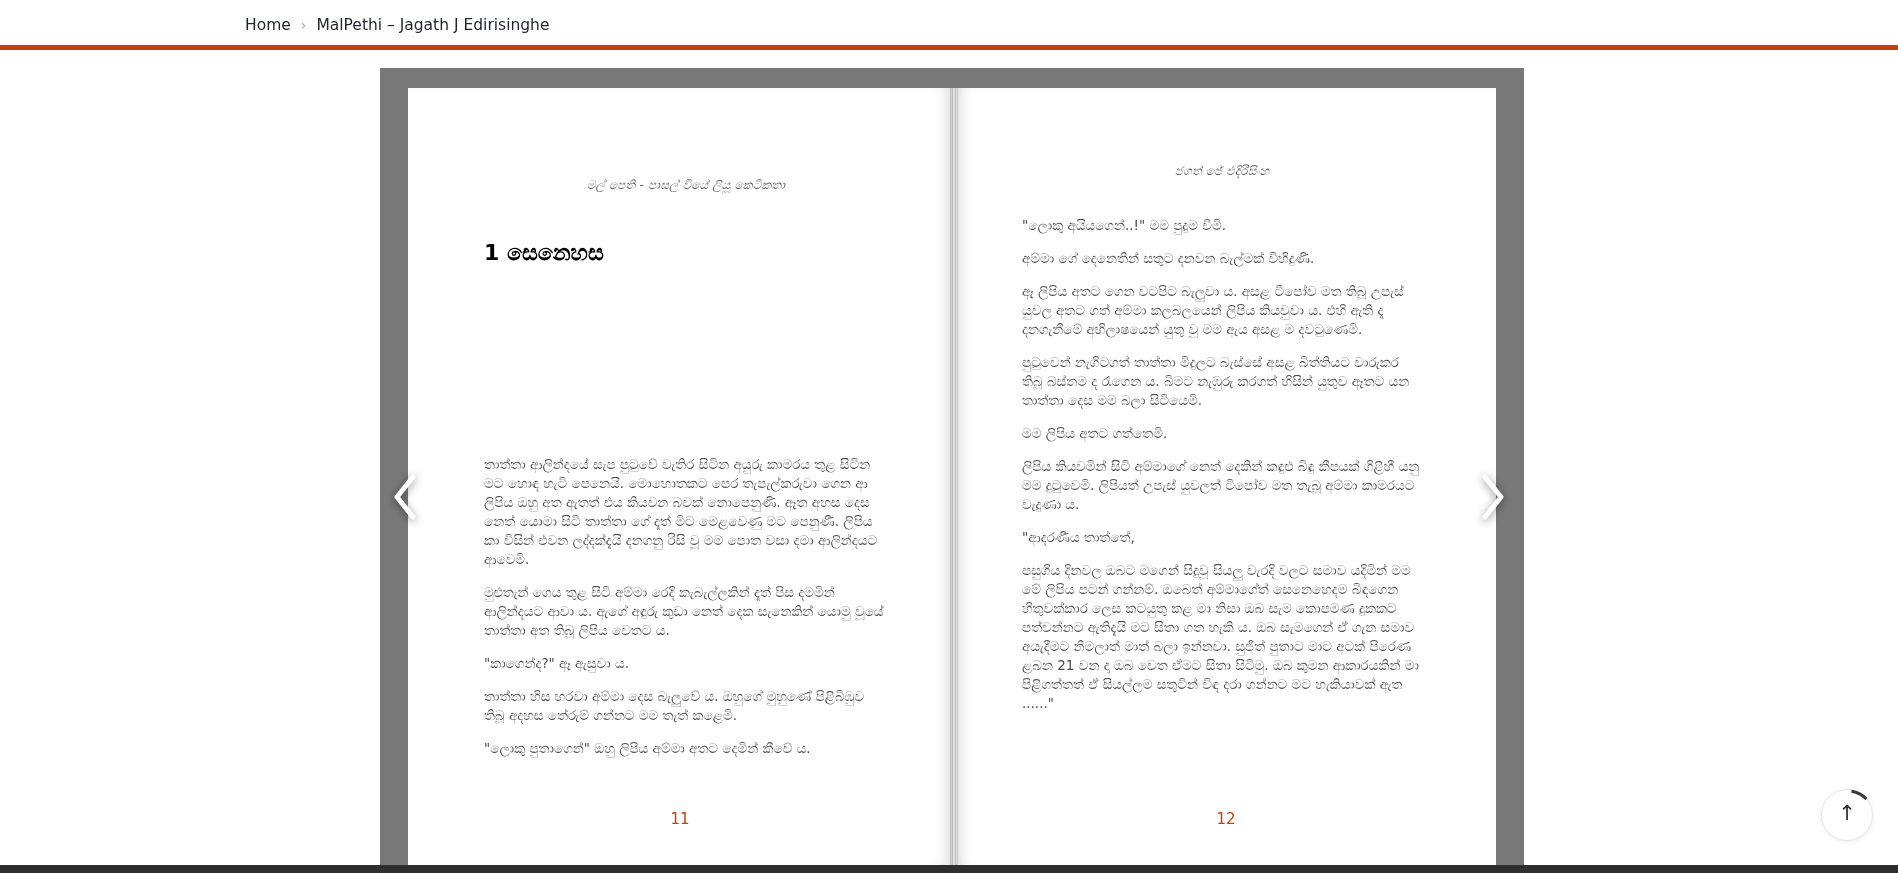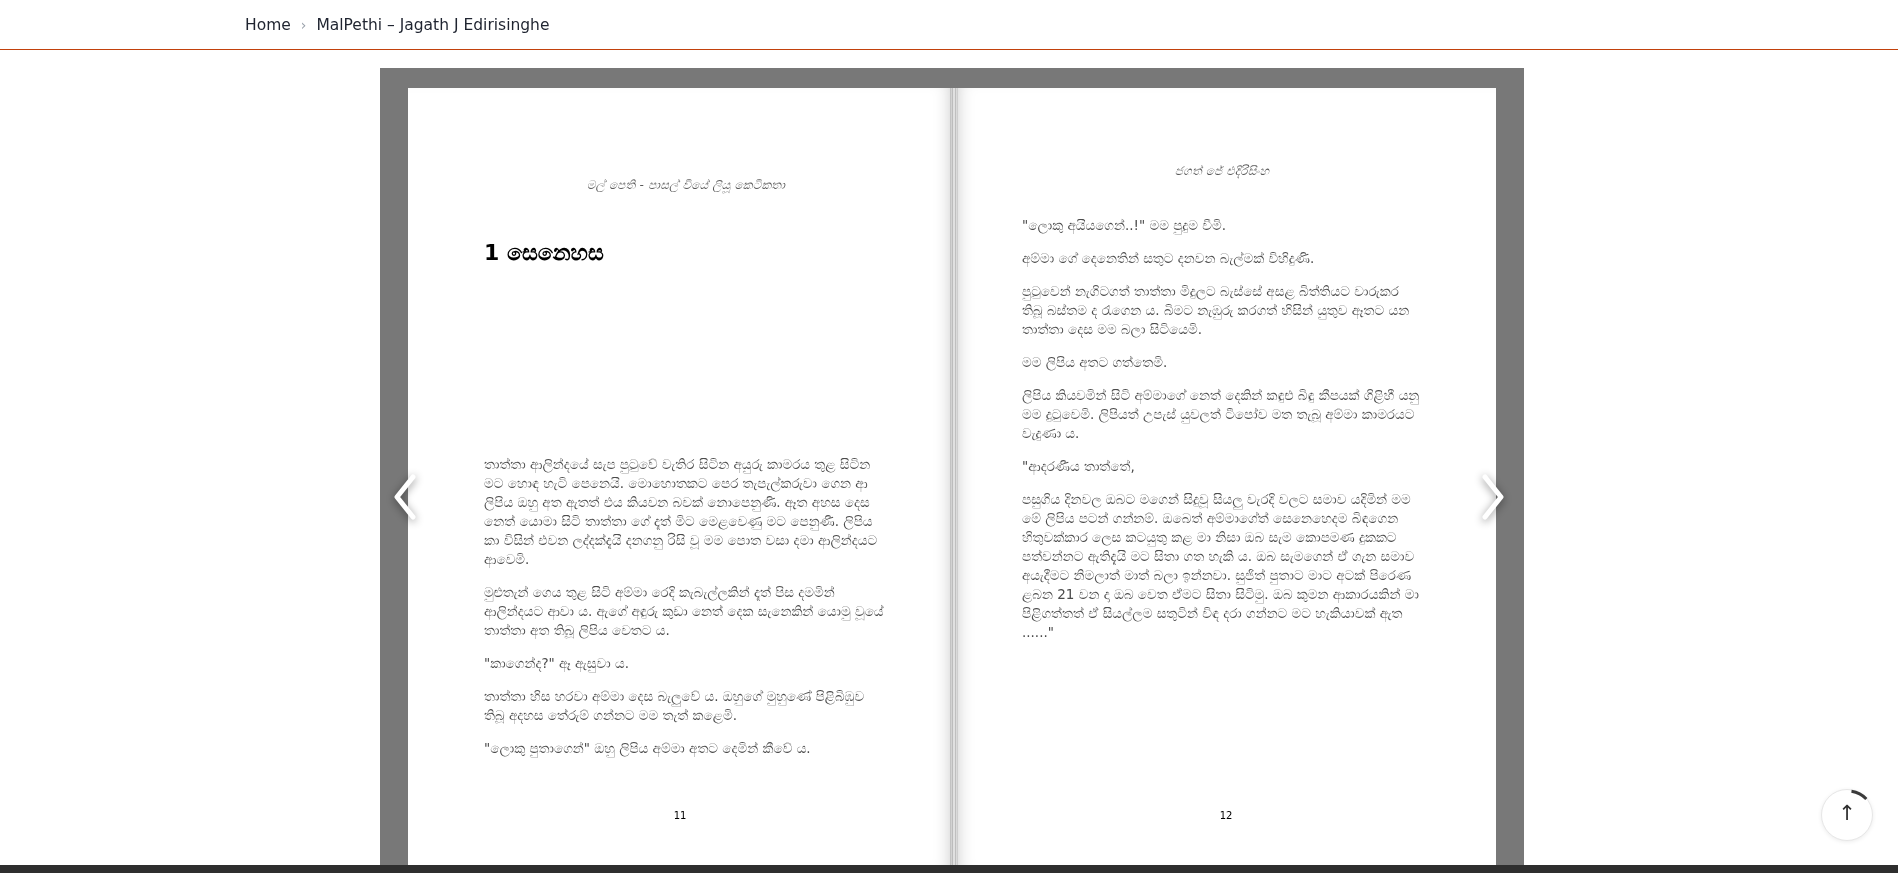--- a/index.html
+++ b/index.html
@@ -1,21 +1,21 @@
 <!DOCTYPE html>
 <html><head>
 <meta charset="utf-8">
 <style>
   * { margin:0; padding:0; box-sizing:border-box; }
   html,body { width:1898px; height:873px; overflow:hidden; background:#ffffff;
               font-family:"DejaVu Sans","Liberation Sans",sans-serif; }
 
   
   .topbar { position:absolute; left:0; top:0; width:1898px; height:50px;
-            background:#ffffff; border-bottom:1px solid #c2410c; }
+            background:#ffffff; border-bottom:5px solid #c2410c; }
   .crumbs { position:absolute; left:245px; top:16px; display:flex; align-items:center;
             gap:10px; font-size:15.5px; color:#1f2430; }
   .crumb-home { cursor:pointer; color:#1f2430; }
   .crumb-sep { color:#9aa1ab; font-size:14px; }
   .crumb-current { color:#1f2430; }
 
   
   .viewer { position:absolute; left:380px; top:68px; width:1144px; height:799px;
             background:#787878; }
   .sheet { position:absolute; left:28px; top:20px; width:1088px; height:779px; }
@@ -40,21 +40,21 @@
                    font-weight:bold; color:#000000; }
 
   
   .body-text { position:absolute; width:404px; font-size:13.5px; line-height:19px;
                color:#4b4b4b; text-align:left; }
   .page-left  .body-text { left:76px; top:367px; }
   .page-right .body-text { left:66px; top:128px; width:400px; }
   .body-text p { margin-bottom:14px; }
 
   .page-number { position:absolute; top:722px; width:100%; text-align:center;
-                 font-size:10px; color:#000000; }
+                 font-size:15px; color:#c2410c; }
 
   
   .nav-btn { position:absolute; width:44px; height:60px; cursor:pointer;
              display:flex; align-items:center; justify-content:center;
              filter:drop-shadow(0 2px 4px rgba(0,0,0,0.45)); }
   .nav-prev { left:383px; top:467px; }
   .nav-next { left:1471px; top:467px; }
 
   
   .scroll-top { position:absolute; left:1821px; top:789px; width:52px; height:52px;
@@ -101,20 +101,21 @@
     </div>
 
     <div class="page page-right">
       <div class="page-header">
         <span class="header-text">ජගත් ජේ එදිරිසිංහ</span>
         <span class="rule"></span>
       </div>
       <div class="body-text">
           <p>"ලොකු අයියගෙන්..!" මම පුදුම වීමි.</p>
           <p>අම්මා ගේ දෙනෙතින් සතුට දනවන බැල්මක් විහිදුණි.</p>
+          <p>ඈ ලිපිය අතට ගෙන වටපිට බැලුවා ය. අසළ ටීපෝව මත තිබූ උපැස් යුවල අතට ගත් අම්මා කලබලයෙන් ලිපිය කියවුවා ය. එහි ඇති දෑ දනගැනීමේ අභිලාෂයෙන් යුතු වූ මම ඇය අසළ ම දවටුණෙමි.</p>
           <p>පුටුවෙන් නැගිටගත් තාත්තා මිදුලට බැස්සේ අසළ බිත්තියට වාරුකර තිබූ බස්තම ද රැගෙන ය. බිමට නැඹුරු කරගත් හිසින් යුතුව ඈතට යන තාත්තා දෙස මම බලා සිටියෙමි.</p>
           <p>මම ලිපිය අතට ගත්තෙමි.</p>
           <p>ලිපිය කියවමින් සිටි අම්මාගේ නෙත් දෙකින් කඳුළු බිඳු කීපයක් ගිළිහී යනු මම දුටුවෙමි. ලිපියත් උපැස් යුවලත් ටීපෝව මත තැබූ අම්මා කාමරයට වැදුණා ය.</p>
           <p>"ආදරණීය තාත්තේ,</p>
           <p>පසුගිය දිනවල ඔබට මගෙන් සිදුවූ සියලු වැරදි වලට සමාව යදිමින් මම මේ ලිපිය පටන් ගන්නම්. ඔබෙත් අම්මාගේත් සෙනෙහෙදම බිඳගෙන හිතුවක්කාර ලෙස කටයුතු කළ මා නිසා ඔබ සැම කොපමණ දුකකට පත්වන්නට ඇතිදැයි මට සිතා ගත හැකි ය. ඔබ සැමගෙන් ඒ ගැන සමාව අයැදීමට නිමලාත් මාත් බලා ඉන්නවා. සුජිත් පුතාට මාට අටක් පිරෙණ ළබන 21 වන දා ඔබ වෙත ඒමට සිතා සිටිමු. ඔබ කුමන ආකාරයකින් මා පිළිගත්තත් ඒ සියල්ලම සතුටින් විඳ දරා ගන්නට මට හැකියාවක් ඇත ......"</p>
         </div>
       <div class="page-number">12</div>
       <div class="page-stack-tab" style="left:230px; width:100px;"></div>
       <div class="page-stack-tab" style="left:430px; width:60px;"></div>
     </div>

